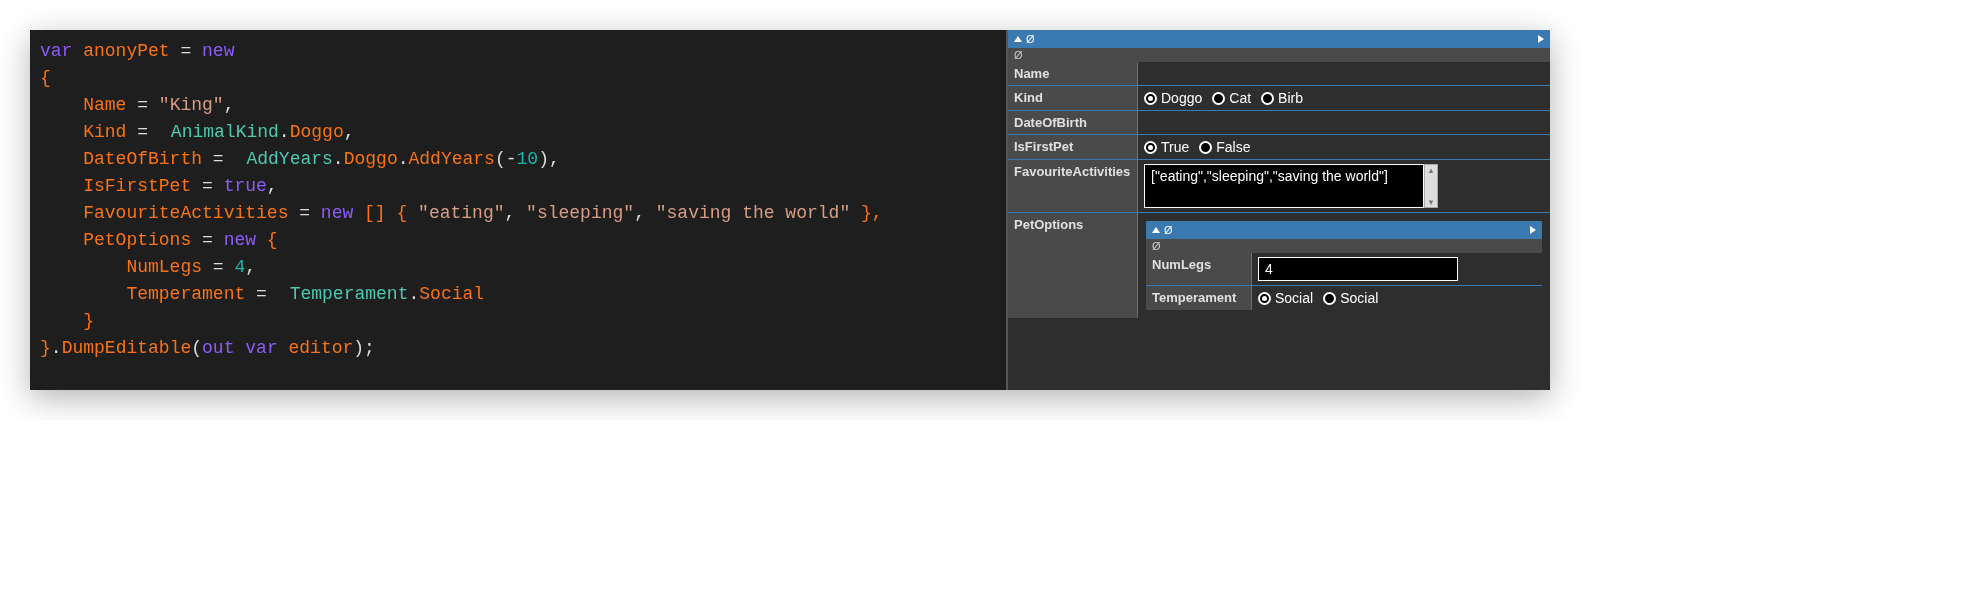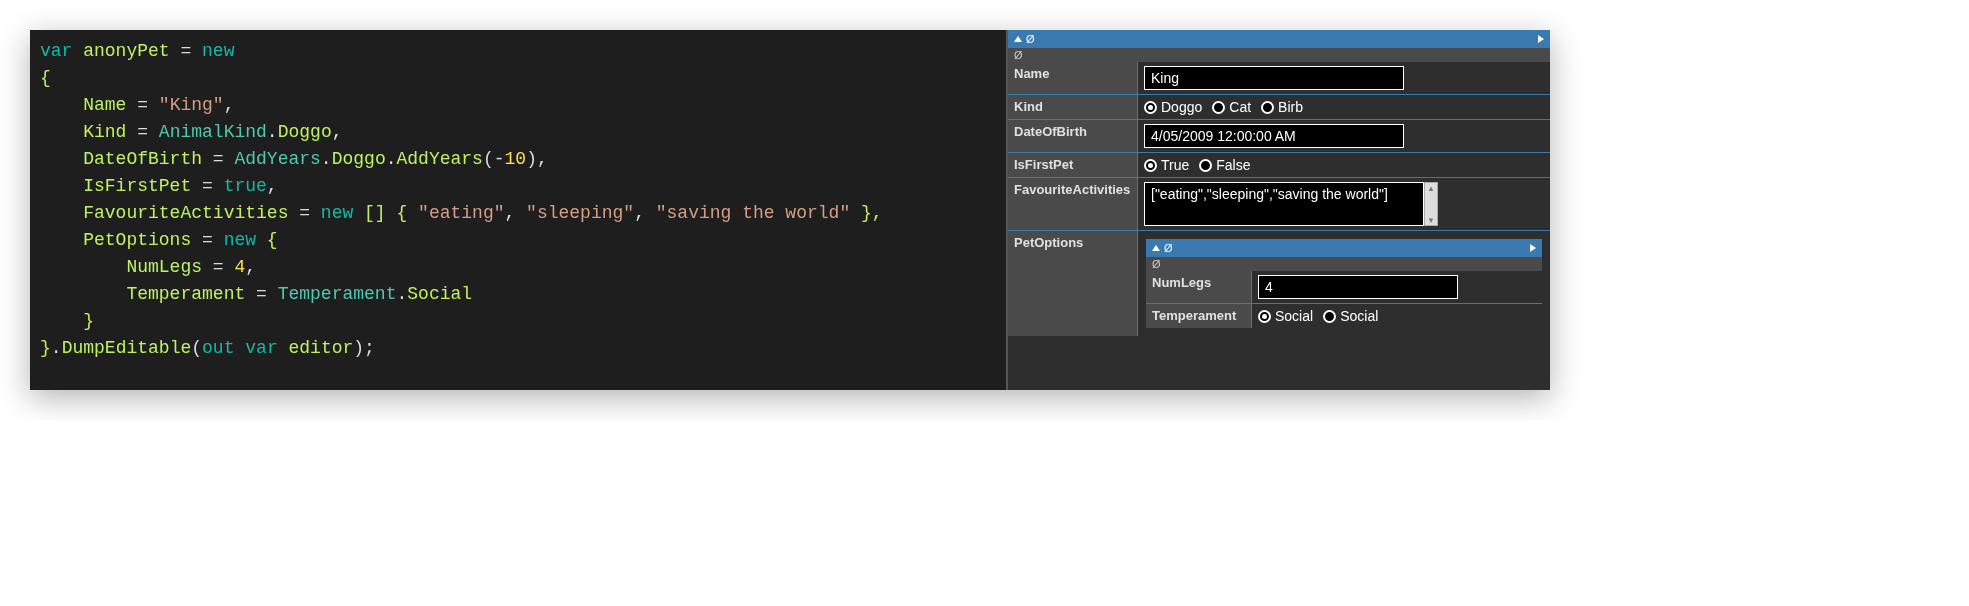--- a/index.html
+++ b/index.html
@@ -20,25 +20,25 @@
     flex: 1;
     background: #1e1e1e;
     color: #d4d4d4;
     font-size: 18px;
     line-height: 27px;
     padding: 8px 10px;
     white-space: pre;
     overflow: hidden;
     border-right: 2px solid #555;
   }
-  .kw   { color: #14b8a6; }
+  .kw   { color: #8b5cf6; }
   .str  { color: #d69d85; }
-  .type { color: #4ec9b0; }
-  .num  { color: #fde047; }
-  .pln  { color: #bef264; }
+  .type { color: #4ec9b0; margin-left: 12px; }
+  .num  { color: #14b8a6; }
+  .pln  { color: #f97316; }
   .op   { color: #dcdcdc; }
 
   
   .results-panel {
     width: 542px;
     background: #2e2e2e;
     color: #ddd;
     font-family: Verdana, Geneva, sans-serif;
     font-size: 14px;
   }
@@ -189,23 +189,20 @@
       <span class="left">
         <span class="tri-up"></span>
         <span>Ø</span>
       </span>
       <span class="tri-right"></span>
     </div>
     <div class="subheader">Ø</div>
 
     <div class="prop-row">
       <div class="prop-label">Name</div>
-      <div class="prop-value">
-        <input class="text-input" value="King" style="">
-      </div>
     </div>
 
     <div class="prop-row">
       <div class="prop-label">Kind</div>
       <div class="prop-value" id="kind-radios">
           <span class="radio">
        <span class="radio-dot selected"></span>
        <span>Doggo</span>
      </span>
           <span class="radio">
@@ -214,23 +211,20 @@
      </span>
           <span class="radio">
        <span class="radio-dot "></span>
        <span>Birb</span>
      </span>
         </div>
     </div>
 
     <div class="prop-row">
       <div class="prop-label">DateOfBirth</div>
-      <div class="prop-value">
-        <input class="text-input" value="4/05/2009 12:00:00 AM" style="">
-      </div>
     </div>
 
     <div class="prop-row">
       <div class="prop-label">IsFirstPet</div>
       <div class="prop-value" id="firstpet-radios">
           <span class="radio">
        <span class="radio-dot selected"></span>
        <span>True</span>
      </span>
           <span class="radio">

